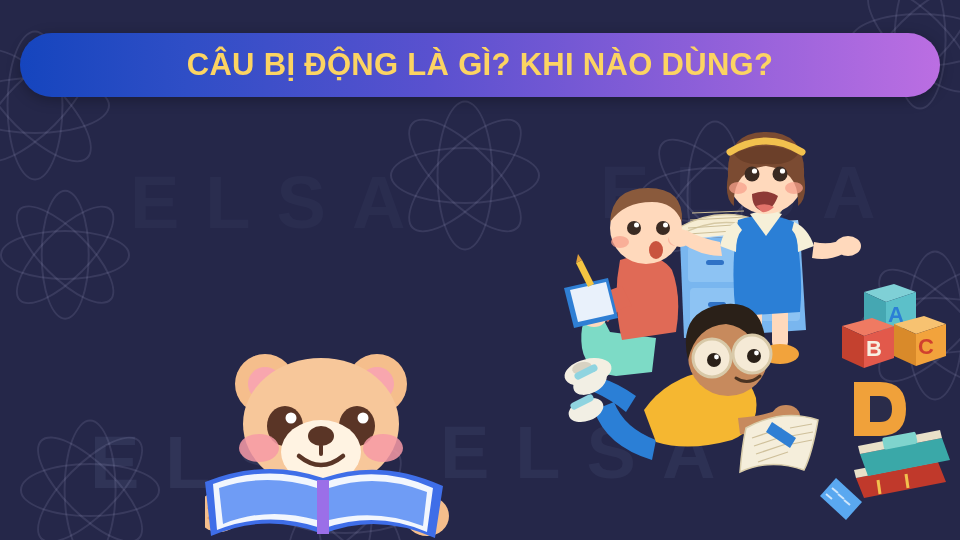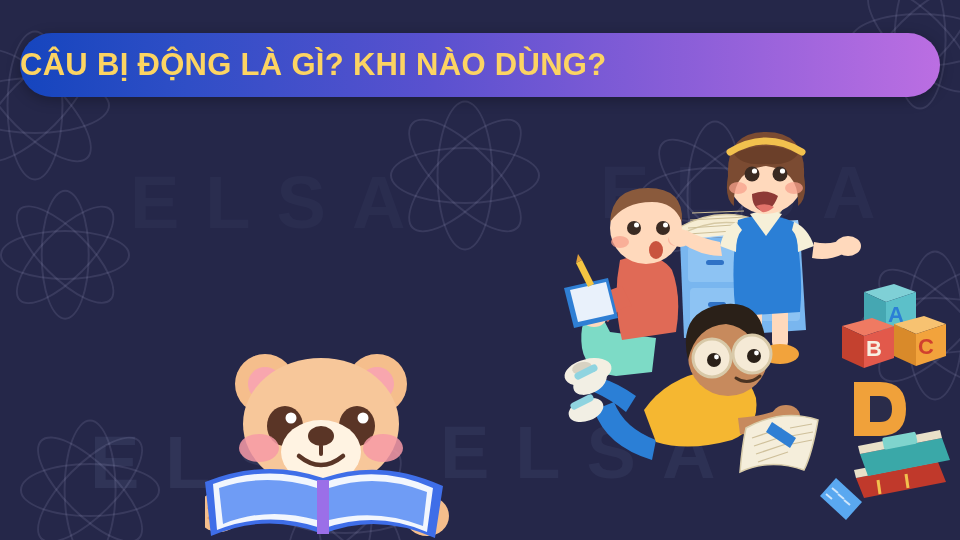--- a/index.html
+++ b/index.html
@@ -63,21 +63,21 @@
     position: absolute;
     left: 20px;
     top: 33px;
     width: 920px;
     height: 64px;
     border-radius: 34px;
     background: linear-gradient(90deg, #1545be 0%, #2f4ec6 18%, #5a51cf 45%, #8a5ed8 72%, #bb6ee2 100%);
     box-shadow: 0 3px 14px rgba(0,0,0,0.28);
     display: flex;
     align-items: center;
-    justify-content: flex-start;
+    justify-content: center;
   }
   #title-text {
     color: #fcd462;
     font-size: 31px;
     font-weight: bold;
     letter-spacing: 0.3px;
     text-align: center;
     white-space: nowrap;
     font-family: "Liberation Sans", sans-serif;
   }

